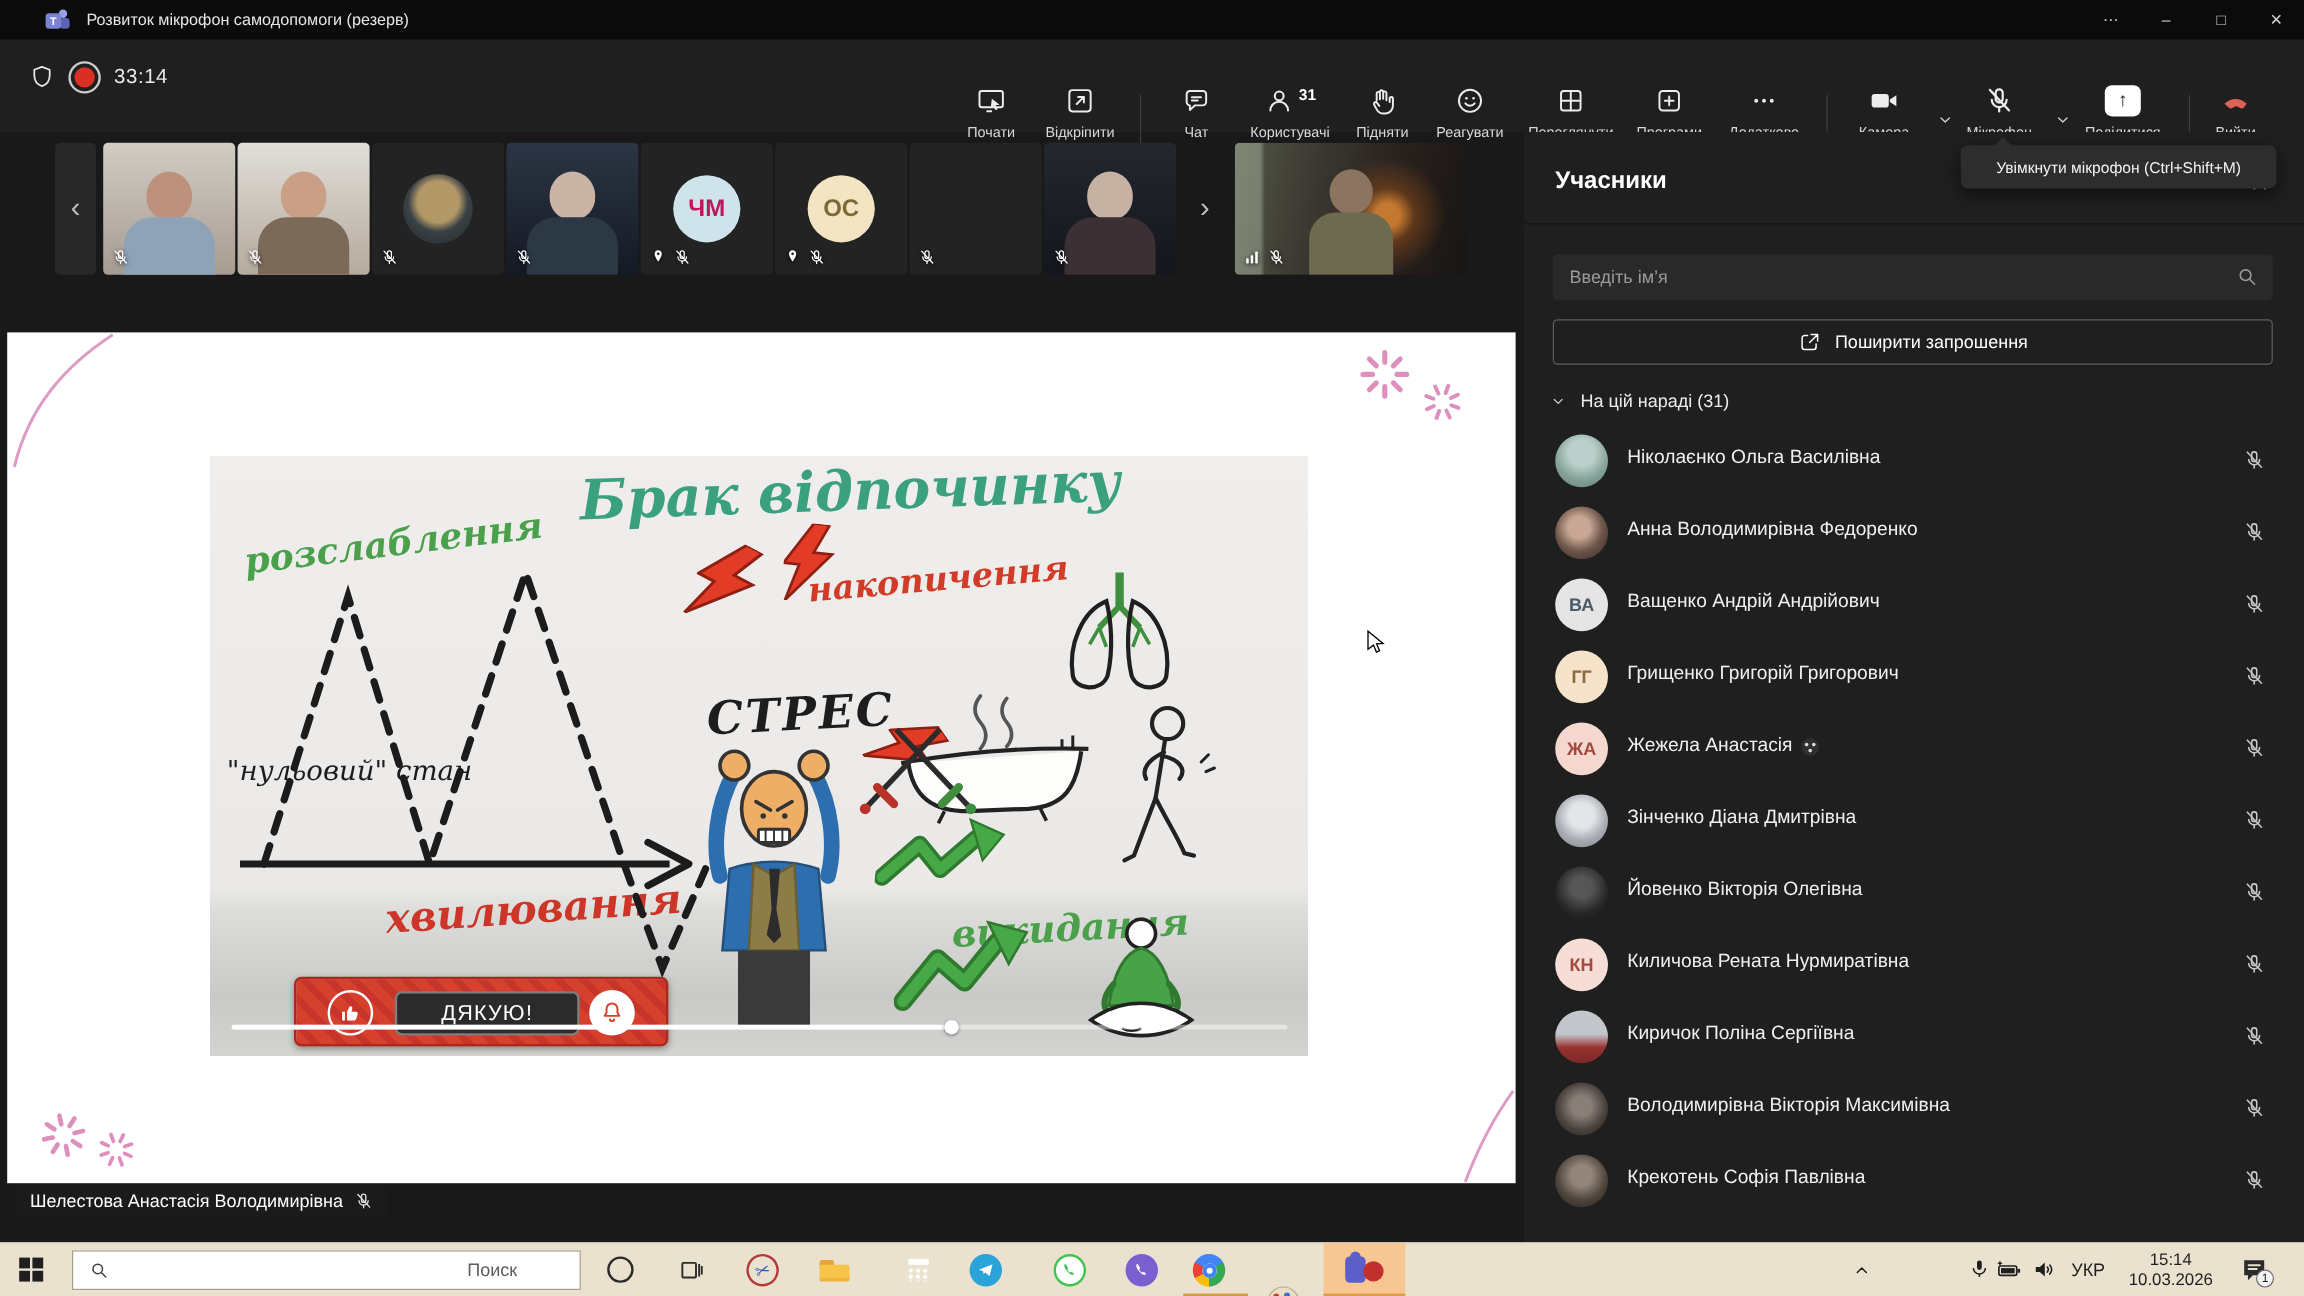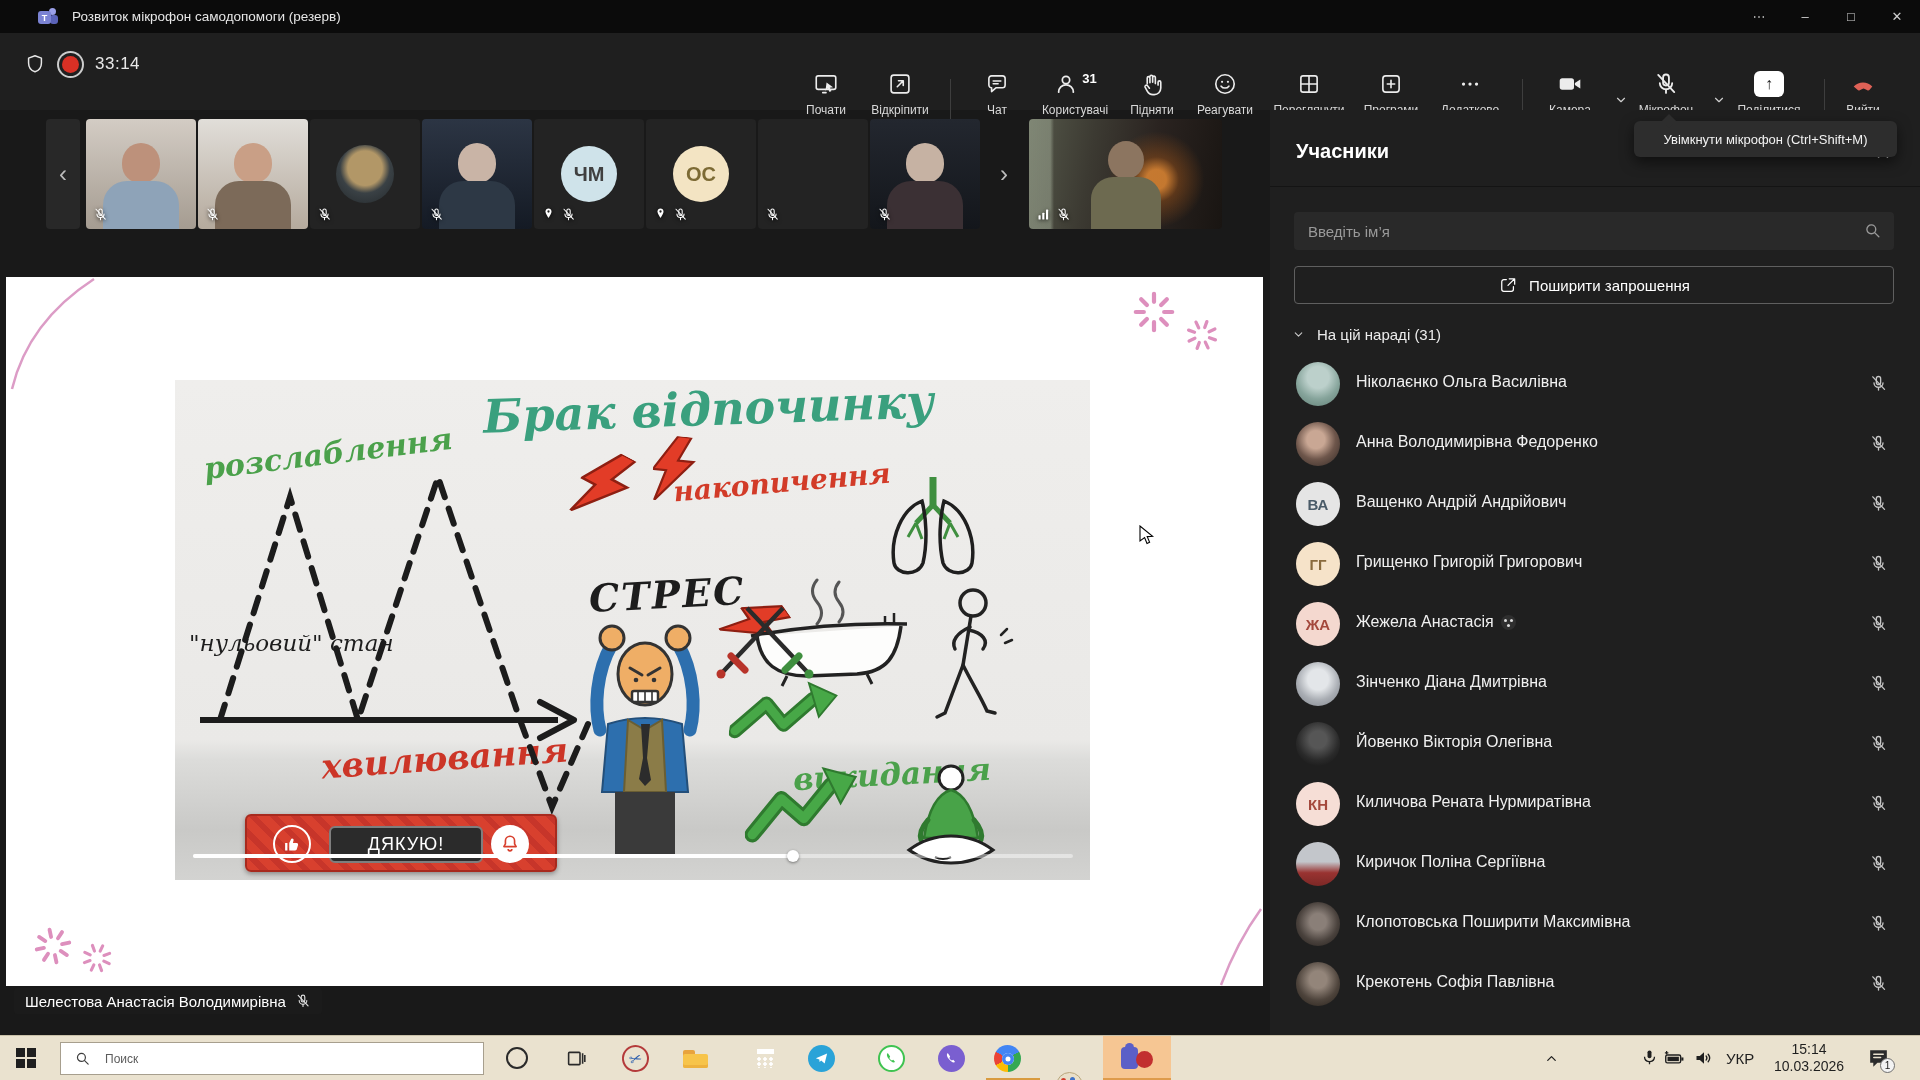--- a/index.html
+++ b/index.html
@@ -152,22 +152,22 @@
 
   
   .taskbar{position:absolute;left:0;top:1035px;width:1920px;height:45px;background:#eae2cf;border-top:1px solid #c9c0a8;
            color:#222;}
   .winlogo{position:absolute;left:16px;top:12px;width:21px;height:21px;display:grid;
            grid-template-columns:9px 9px;grid-template-rows:9px 9px;gap:2px;}
   .winlogo span{background:#1f1f1f;}
   .tsearch{position:absolute;left:60px;top:6px;width:424px;height:33px;background:#fff;border:1px solid #a79f8e;
            display:flex;align-items:center;}
   .tsearch svg{width:17px;height:17px;color:#3e3e3e;margin-left:13px;}
-  .tsearch input{border:none;outline:none;background:transparent;font-size:12px;color:#4a4a4a;margin-left:12px;width:330px;
-                 font-family:"Liberation Sans",sans-serif;}
+  .tsearch input{border:none;outline:none;background:transparent;font-size:15px;color:#4a4a4a;margin-left:12px;width:330px;
+                 font-family:"Liberation Sans",sans-serif;text-align:right;}
   .tsearch input::placeholder{color:#5c5c5c;}
   .cortana{position:absolute;left:506px;top:11px;width:22px;height:22px;border:2.5px solid #2a2a2a;border-radius:50%;}
   .taskview{position:absolute;left:566px;top:12px;width:21px;height:21px;color:#2a2a2a;}
   .tbicon{position:absolute;top:9px;width:27px;height:27px;}
   .snip{border:2px solid #b43a3a;border-radius:50%;transform:rotate(-18deg);display:flex;align-items:center;justify-content:center;
         color:#2d5fae;font-size:15px;}
   .folder{position:relative;}
   .folder::before{content:"";position:absolute;left:1px;top:5px;width:12px;height:7px;background:#e8a33d;border-radius:2px 2px 0 0;}
   .folder::after{content:"";position:absolute;left:1px;top:9px;width:25px;height:14px;background:#f7c44a;border-radius:2px;
                  box-shadow:inset 0 -3px 0 #eeb23e;}
@@ -480,21 +480,21 @@
         </span>
       </div>
       <div class="tile t4 photo" style="left: 422px;">
         <span class="badges">
           <svg>
             <use href="#i-micoff"></use>
           </svg>
         </span>
       </div>
       <div class="tile " style="left: 534px;">
-        <span class="init-circle" style="background:#cfe3ea;color:#404040">ЧМ</span>
+        <span class="init-circle" style="background:#cfe3ea;color:#be185d">ЧМ</span>
         <span class="badges">
           <svg>
             <use href="#i-pin"></use>
           </svg>
           <svg>
             <use href="#i-micoff"></use>
           </svg>
         </span>
       </div>
       <div class="tile " style="left: 646px;">
@@ -760,21 +760,21 @@
         </div>
         <div class="prow" style="top: 480px;">
           <span class="pavatar g5"></span>
           <span class="pname">Киричок Поліна Сергіївна</span>
           <svg class="micr">
             <use href="#i-micoff"></use>
           </svg>
         </div>
         <div class="prow" style="top: 540px;">
           <span class="pavatar g6"></span>
-          <span class="pname">Клопотовська Поширити Максимівна</span>
+          <span class="pname">Володимирівна Вікторія Максимівна</span>
           <svg class="micr">
             <use href="#i-micoff"></use>
           </svg>
         </div>
         <div class="prow" style="top: 600px;">
           <span class="pavatar g7"></span>
           <span class="pname">Крекотень Софія Павлівна</span>
           <svg class="micr">
             <use href="#i-micoff"></use>
           </svg>

